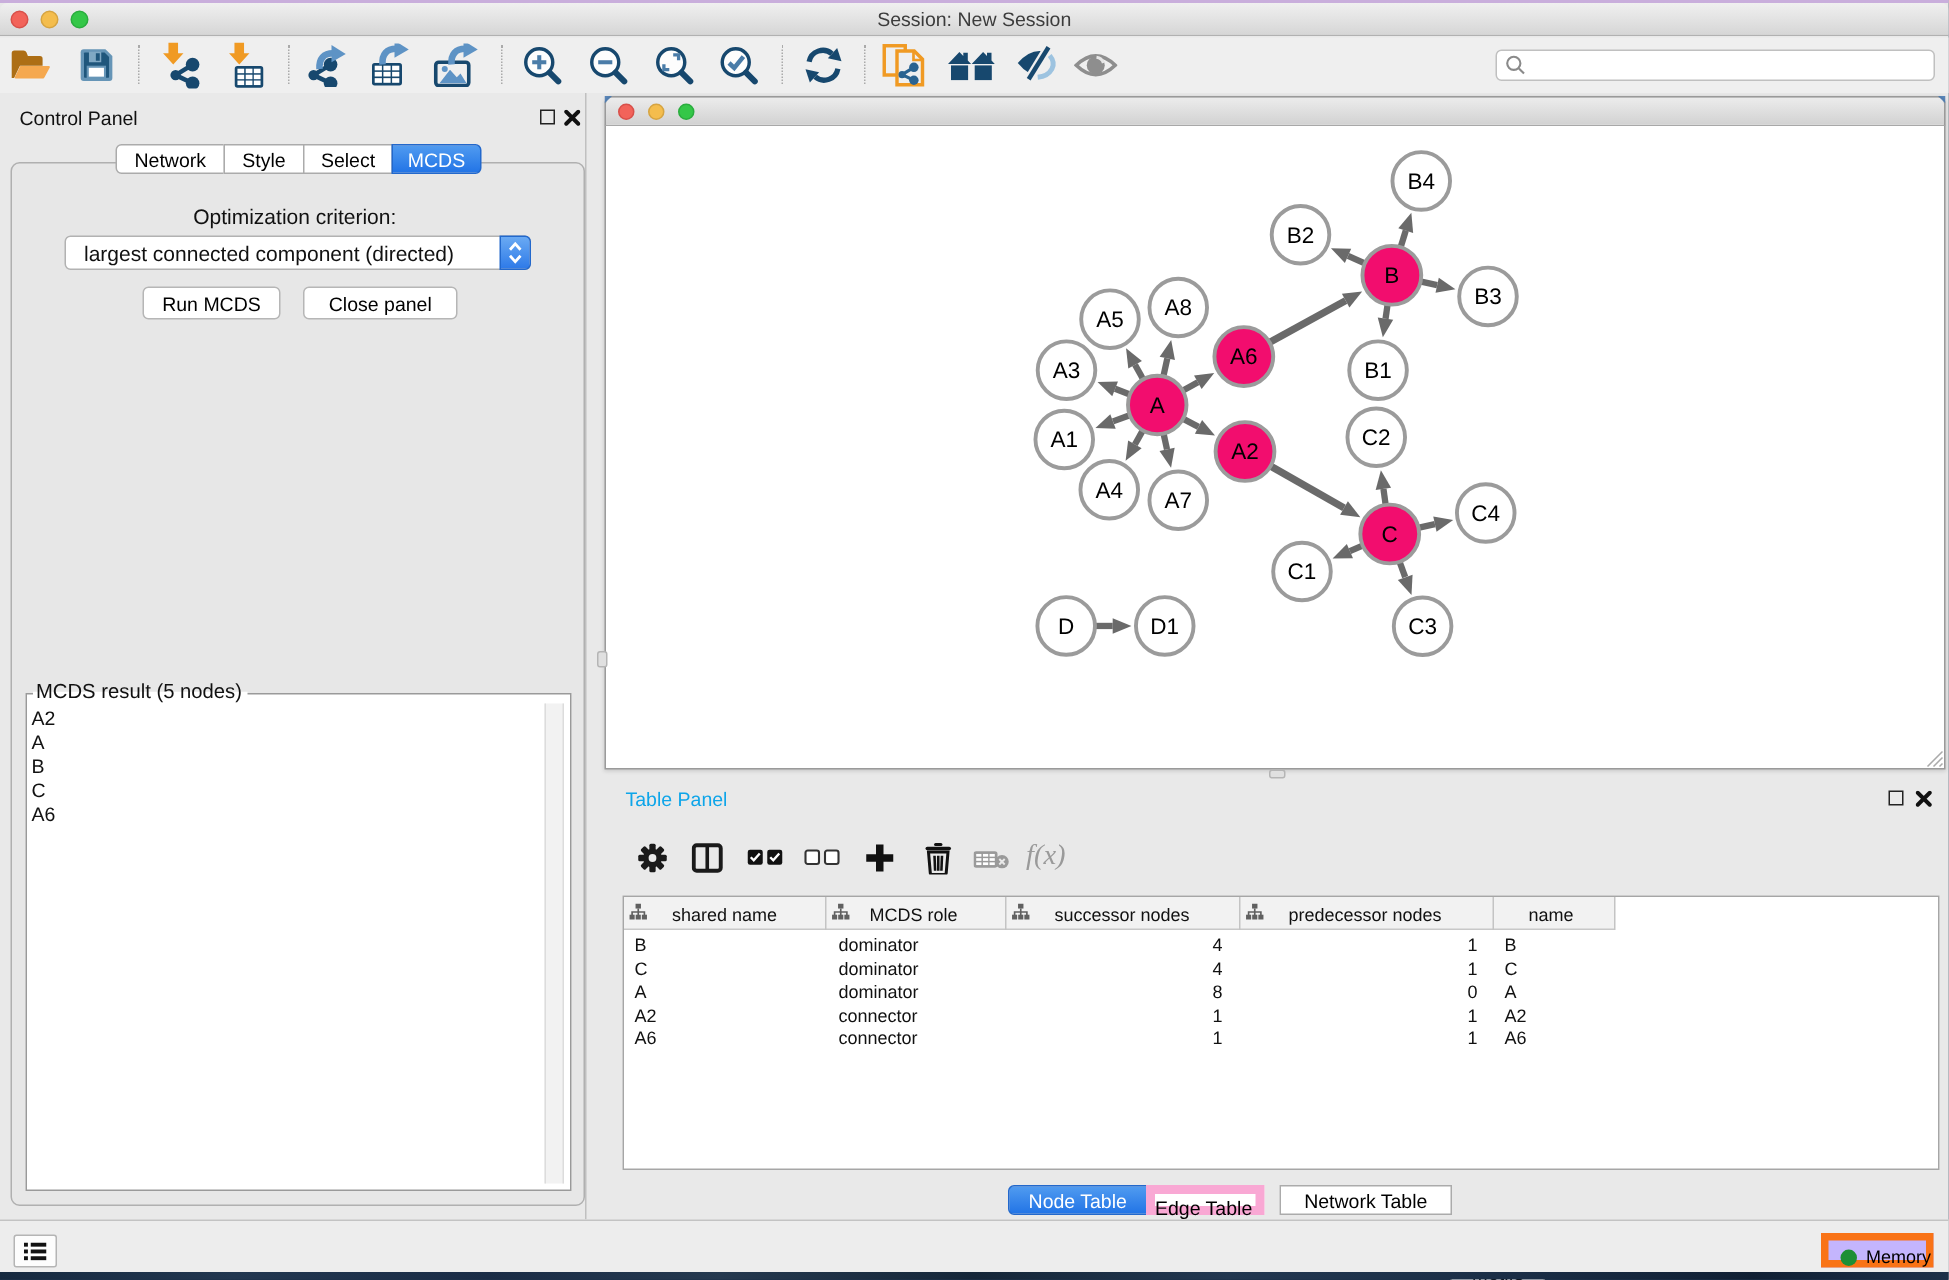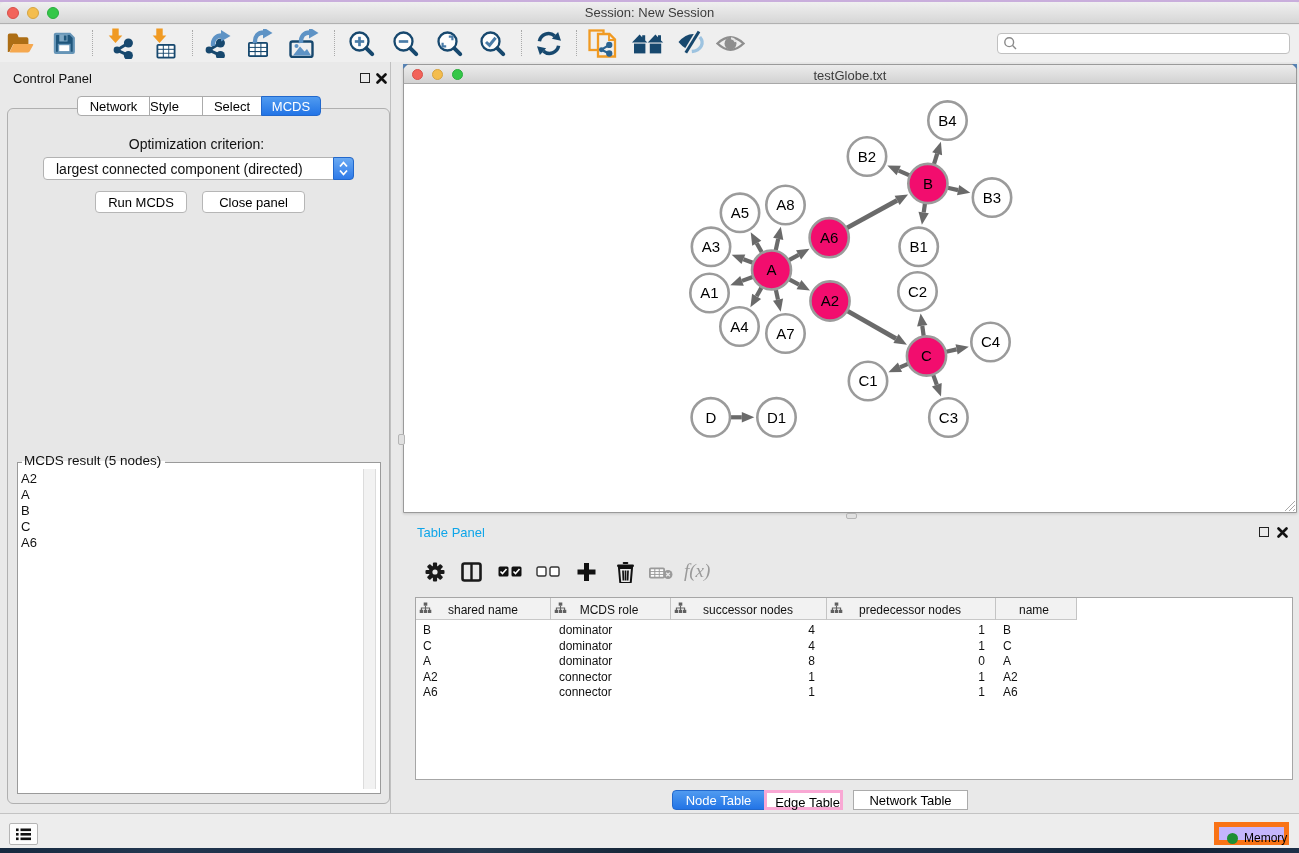--- a/index.html
+++ b/index.html
@@ -155,21 +155,21 @@
 <div class="abs" style="left:13px;top:71px;font-size:13px;color:#111;">Control Panel</div>
 <div class="abs" style="left:360px;top:73px;width:10px;height:10px;border:1.6px solid #222;"></div>
 <svg class="abs" style="left:376px;top:73px" width="11" height="11" viewBox="0 0 11 11">
       <path d="M 1.5 1.5 L 9.5 9.5 M 9.5 1.5 L 1.5 9.5" stroke="#111" stroke-width="2.6" stroke-linecap="round"></path>
     </svg>
 
 <div class="abs" style="left:7px;top:108px;width:383px;height:696px;background:#e7e7e7;border:1px solid #b0b0b0;border-radius:6px;"></div>
 
 <div class="abs" style="left:77px;top:96px;width:244px;height:20px;">
   <div class="abs" style="left:0;top:0;width:73px;height:20px;background:#fff;border:1px solid #ababab;border-radius:4px 0 0 4px;font-size:13px;text-align:center;line-height:19px;">Network</div>
-  <div class="abs" style="left:72px;top:0;width:54px;height:20px;background:#fff;border:1px solid #ababab;font-size:13px;text-align:left;line-height:19px;">Style</div>
+  <div class="abs" style="left:72px;top:0;width:54px;height:20px;background:#fff;border:1px solid #ababab;font-size:13px;text-align:center;line-height:19px;">Style</div>
   <div class="abs" style="left:125px;top:0;width:60px;height:20px;background:#fff;border:1px solid #ababab;font-size:13px;text-align:center;line-height:19px;">Select</div>
   <div class="abs" style="left:184px;top:0;width:60px;height:20px;background:linear-gradient(#509bf0,#2274e6);border:1px solid #2268cc;border-radius:0 4px 4px 0;font-size:13px;color:#fff;text-align:center;line-height:19px;">MCDS</div>
 </div>
 
 <div class="abs" style="left:4px;top:136px;width:385px;text-align:center;font-size:14px;color:#111;">Optimization criterion:</div>
 
 <div class="abs" style="left:43px;top:157px;width:311px;height:23px;background:#fff;border:1px solid #b2b2b2;border-radius:4px;"></div>
 <div class="abs" style="left:56px;top:160.5px;font-size:14px;color:#111;">largest connected component (directed)</div>
 <div class="abs" style="left:333px;top:157px;width:21px;height:23px;background:linear-gradient(#6aaaf3,#2e7ae8);border:1px solid #2268cc;border-radius:0 4px 4px 0;"></div>
 <svg class="abs" style="left:337px;top:161px" width="13" height="15" viewBox="0 0 13 15">
@@ -184,21 +184,20 @@
 <div class="abs" style="left:22px;top:461px;width:143px;height:3px;background:#fff;"></div>
 <div class="abs" style="left:22px;top:455px;width:143px;height:6px;background:#e7e7e7;"></div>
 <div class="abs" style="left:24px;top:453px;font-size:13.5px;color:#111;white-space:nowrap;">MCDS result (5 nodes)</div>
 <div class="abs" style="left:363px;top:469px;width:13px;height:320px;background:#f2f2f2;border-left:1px solid #dcdcdc;border-right:1px solid #dcdcdc;"></div>
 <div class="abs" style="left:21px;top:471px;font-size:13px;line-height:16px;color:#111;">A2<br>A<br>B<br>C<br>A6</div>
 
 <div class="abs" style="left:390px;top:62px;width:1px;height:751px;background:#c0c0c0;"></div>
 
 <div class="abs" style="left:403px;top:64px;width:894px;height:449px;background:#fff;border:1px solid #9a9a9a;border-radius:5px 5px 0 0;box-shadow:0 1px 3px rgba(0,0,0,0.15);"></div>
 <div class="abs" style="left:403px;top:64px;width:894px;height:20px;background:linear-gradient(#ececec,#d2d2d2);border:1px solid #9a9a9a;border-bottom:1px solid #a8a8a8;border-radius:5px 5px 0 0;"></div>
-<div class="abs" style="left:403px;top:68px;width:894px;text-align:center;font-size:13px;color:#3c3c3c;">testGlobe.txt</div>
 <svg class="abs" style="left:403px;top:64px" width="5" height="5" viewBox="0 0 5 5">
       <path d="M 0 0 L 5 0 L 0 5 Z" fill="#4a7ab0" opacity="0.9"></path>
     </svg>
     <svg class="abs" style="left:1292px;top:64px" width="5" height="5" viewBox="0 0 5 5">
       <path d="M 0 0 L 5 0 L 5 5 Z" fill="#4a7ab0" opacity="0.9"></path>
     </svg>
 <div class="abs" style="left:411.5px;top:69px;width:11px;height:11px;border-radius:50%;background:#f2635a;border:0.5px solid #d8504a;"></div>
 <div class="abs" style="left:431.5px;top:69px;width:11px;height:11px;border-radius:50%;background:#f4bd4d;border:0.5px solid #d6a441;"></div>
 <div class="abs" style="left:452px;top:69px;width:11px;height:11px;border-radius:50%;background:#34c748;border:0.5px solid #2aad3e;"></div>
 
@@ -405,21 +404,21 @@
 <div class="abs" style="left:994px;top:603px;width:80px;text-align:center;font-size:12px;color:#111;">name</div>
 
 <div class="abs" style="left:423px;top:623px;font-size:12px;line-height:15.6px;color:#111;">B<br>C<br>A<br>A2<br>A6</div>
 <div class="abs" style="left:559px;top:623px;font-size:12px;line-height:15.6px;color:#111;">dominator<br>dominator<br>dominator<br>connector<br>connector</div>
 <div class="abs" style="left:740px;top:623px;width:75px;text-align:right;font-size:12px;line-height:15.6px;color:#111;">4<br>4<br>8<br>1<br>1</div>
 <div class="abs" style="left:910px;top:623px;width:75px;text-align:right;font-size:12px;line-height:15.6px;color:#111;">1<br>1<br>0<br>1<br>1</div>
 <div class="abs" style="left:1003px;top:623px;font-size:12px;line-height:15.6px;color:#111;">B<br>C<br>A<br>A2<br>A6</div>
 
 <div class="abs" style="left:672px;top:790px;width:358px;height:20px;">
   <div class="abs" style="left:0;top:0;width:93px;height:20px;background:linear-gradient(#509bf0,#2274e6);border:1px solid #2268cc;border-radius:4px 0 0 4px;font-size:13px;color:#fff;text-align:center;line-height:19px;">Node Table</div>
-  <div class="abs" style="left:92px;top:0;width:79px;height:20px;background:#fff;border:3px solid #f9a8d4;font-size:13px;text-align:right;line-height:19px;">Edge Table</div>
+  <div class="abs" style="left:92px;top:0;width:79px;height:20px;background:#fff;border:6px solid #f9a8d4;font-size:13px;text-align:left;line-height:19px;">Edge Table</div>
   <div class="abs" style="left:181px;top:0;width:115px;height:20px;background:#fff;border:1px solid #ababab;font-size:13px;text-align:center;line-height:19px;">Network Table</div>
   <div class="abs" style="left:295px;top:0;width:63px;height:20px;background:#fff;border:1px solid #ababab;border-radius:0 4px 4px 0;font-size:13px;text-align:center;line-height:19px;margin-top:48px;">Motifs</div>
 </div>
 
 <div class="abs" style="left:0;top:813px;width:1299px;height:35px;background:#ededed;border-top:1px solid #c3c3c3;"></div>
 <div class="abs" style="left:9px;top:823px;width:29px;height:22px;background:#fdfdfd;border:1px solid #b5b5b5;border-radius:2px;"></div>
 <svg class="abs" style="left:16px;top:828px" width="15" height="13" viewBox="0 0 15 13">
       <g fill="#111">
         <rect x="0" y="0.5" width="2.6" height="2.6"></rect>
         <rect x="0" y="5" width="2.6" height="2.6"></rect>

